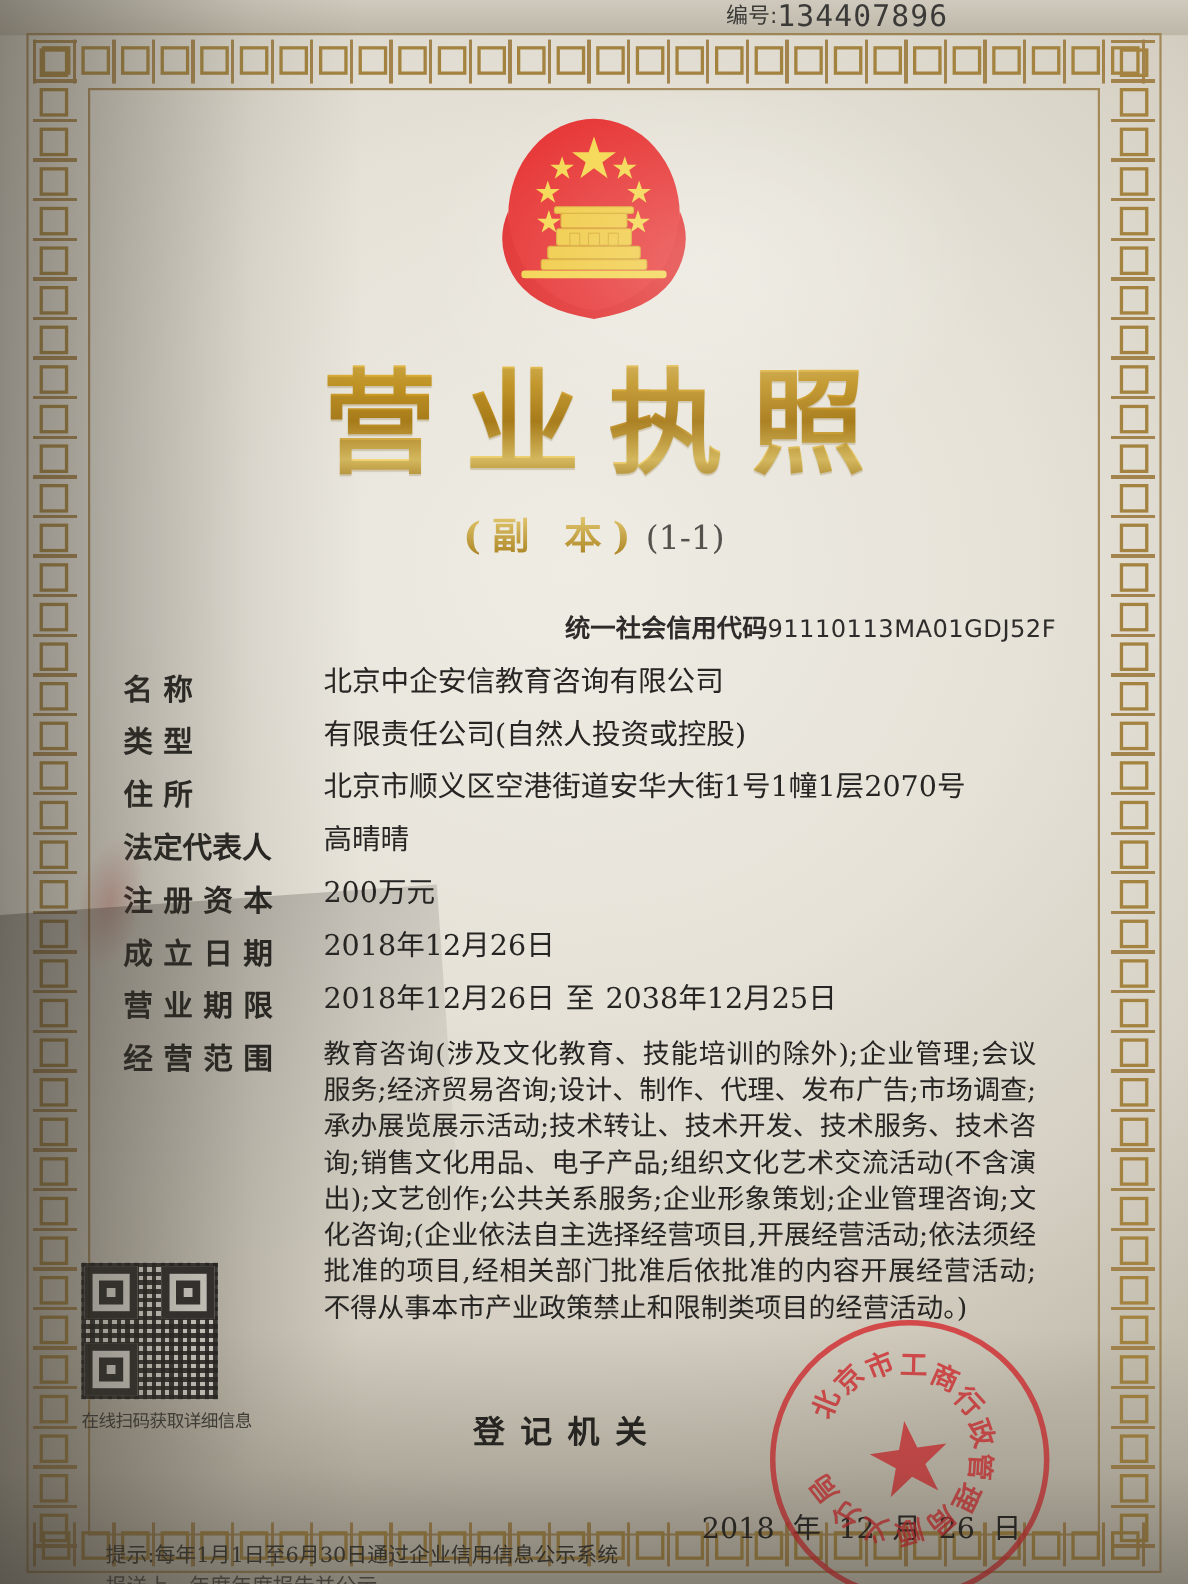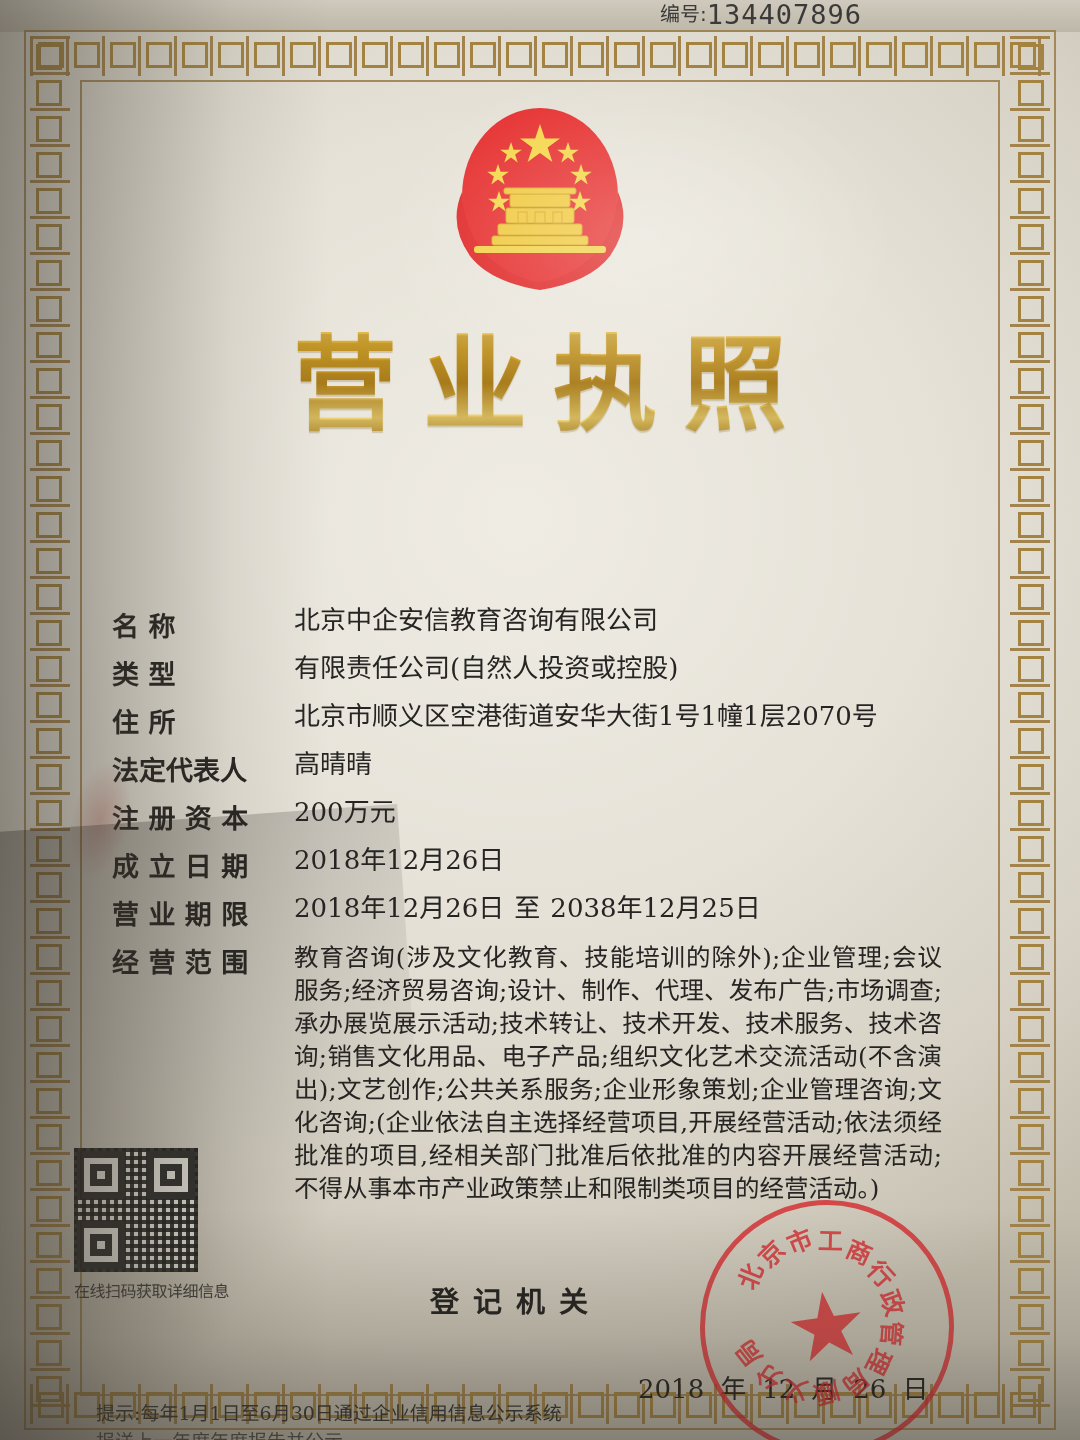--- a/index.html
+++ b/index.html
@@ -532,21 +532,27 @@
         <rect x="95" y="116" width="10" height="11"></rect>
         <rect x="113" y="116" width="9" height="11"></rect>
       </g>
       <g fill="#f2d24a">
         <rect x="34" y="150" width="132" height="7" rx="3"></rect>
       </g>
     </svg>
   </div>
 
   <div class="title">营业执照</div>
-
+  <div class="subtitle">
+    <span class="copy">(副 本)</span><span class="idx">(1-1)</span>
+  </div>
+
+  <div class="credit">
+    <span>统一社会信用代码</span><span class="code">91110113MA01GDJ52F</span>
+  </div>
 
   <div class="fields">
 
     <div class="row">
       <div class="label">
           <span>名      称</span>
         </div>
       <div class="value">北京中企安信教育咨询有限公司</div>
     </div>
 

